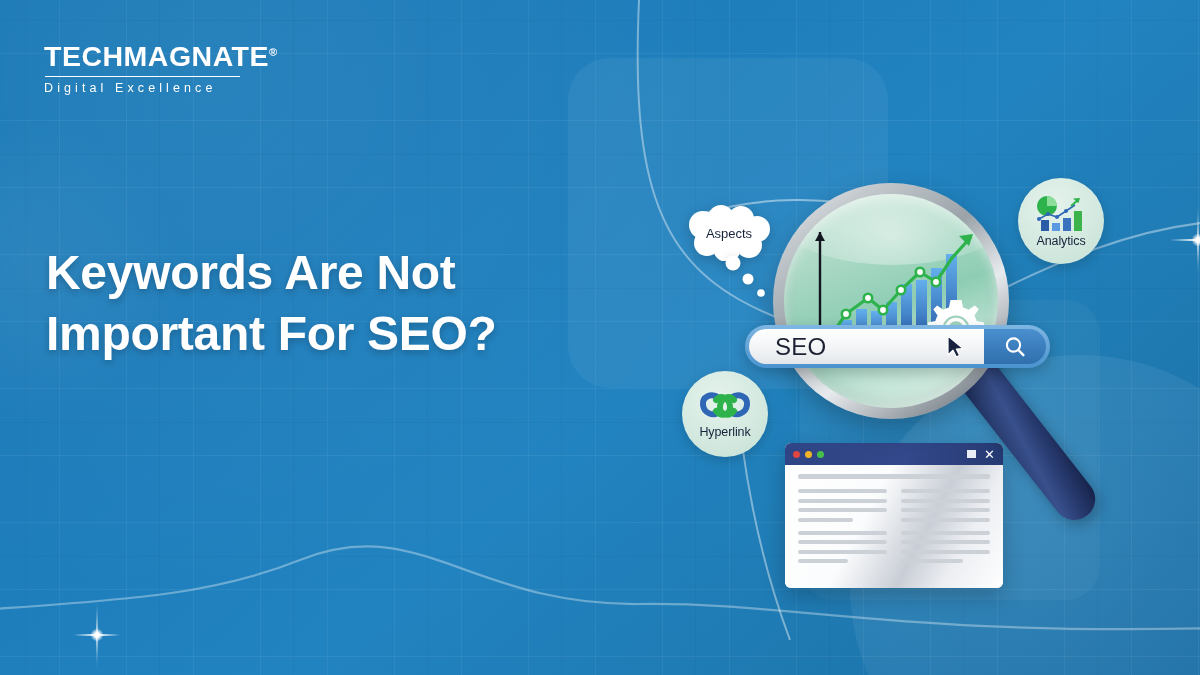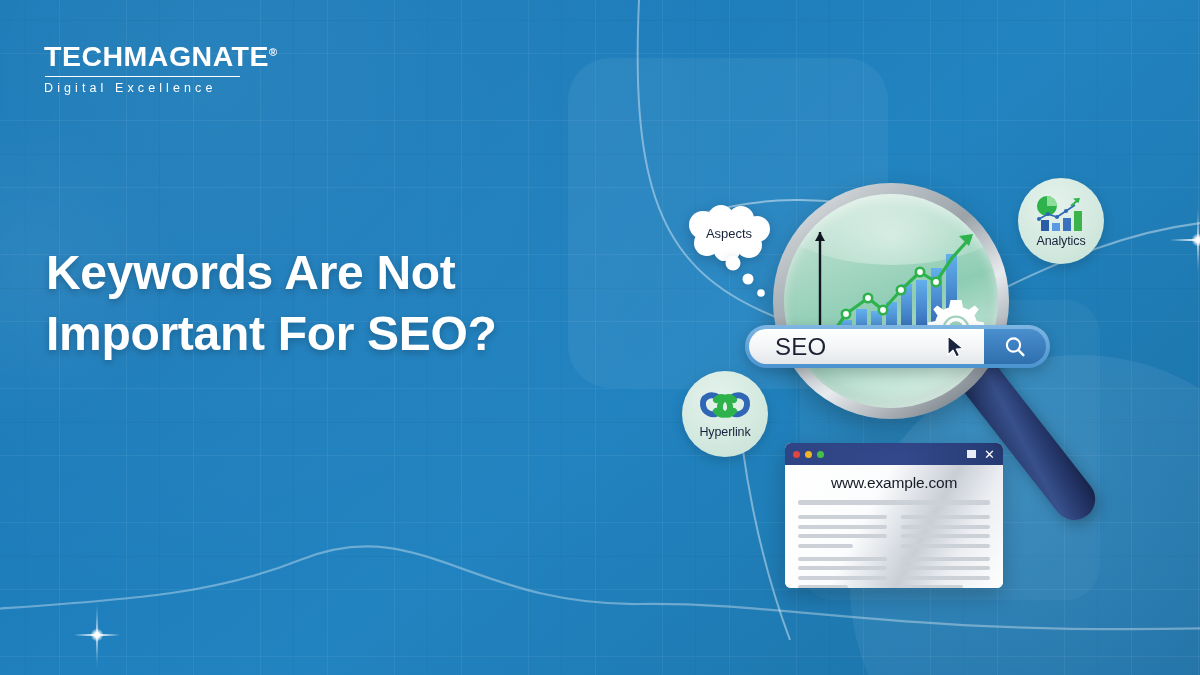--- a/index.html
+++ b/index.html
@@ -286,21 +286,20 @@
           <div class="dot r"></div>
           <div class="dot y"></div>
           <div class="dot g"></div>
         </div>
         <div class="winctl">
           <div class="sq"></div>
           <div class="x">✕</div>
         </div>
       </div>
       <div class="browser-body">
-        <div class="browser-url">www.example.com</div>
         <div class="skel-full"></div>
         <div class="skel-cols">
           <div class="skel-col">
             <div class="skel-line" style="width:100%"></div>
             <div class="skel-line" style="width:100%"></div>
             <div class="skel-line" style="width:100%"></div>
             <div class="skel-line" style="width:62%"></div>
             <div class="skel-line" style="width:100%; margin-top:9px"></div>
             <div class="skel-line" style="width:100%"></div>
             <div class="skel-line" style="width:100%"></div>

